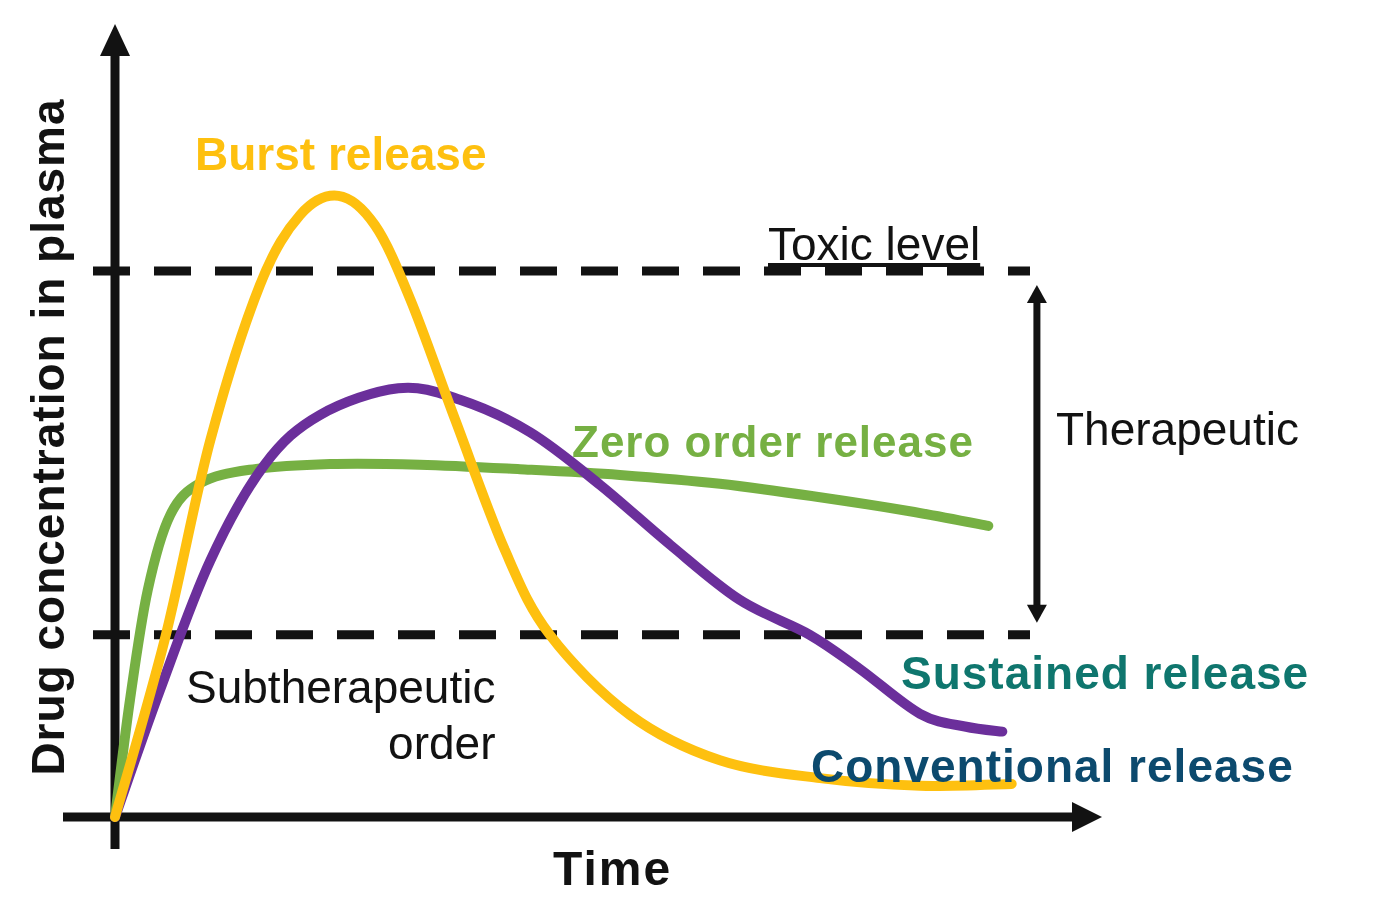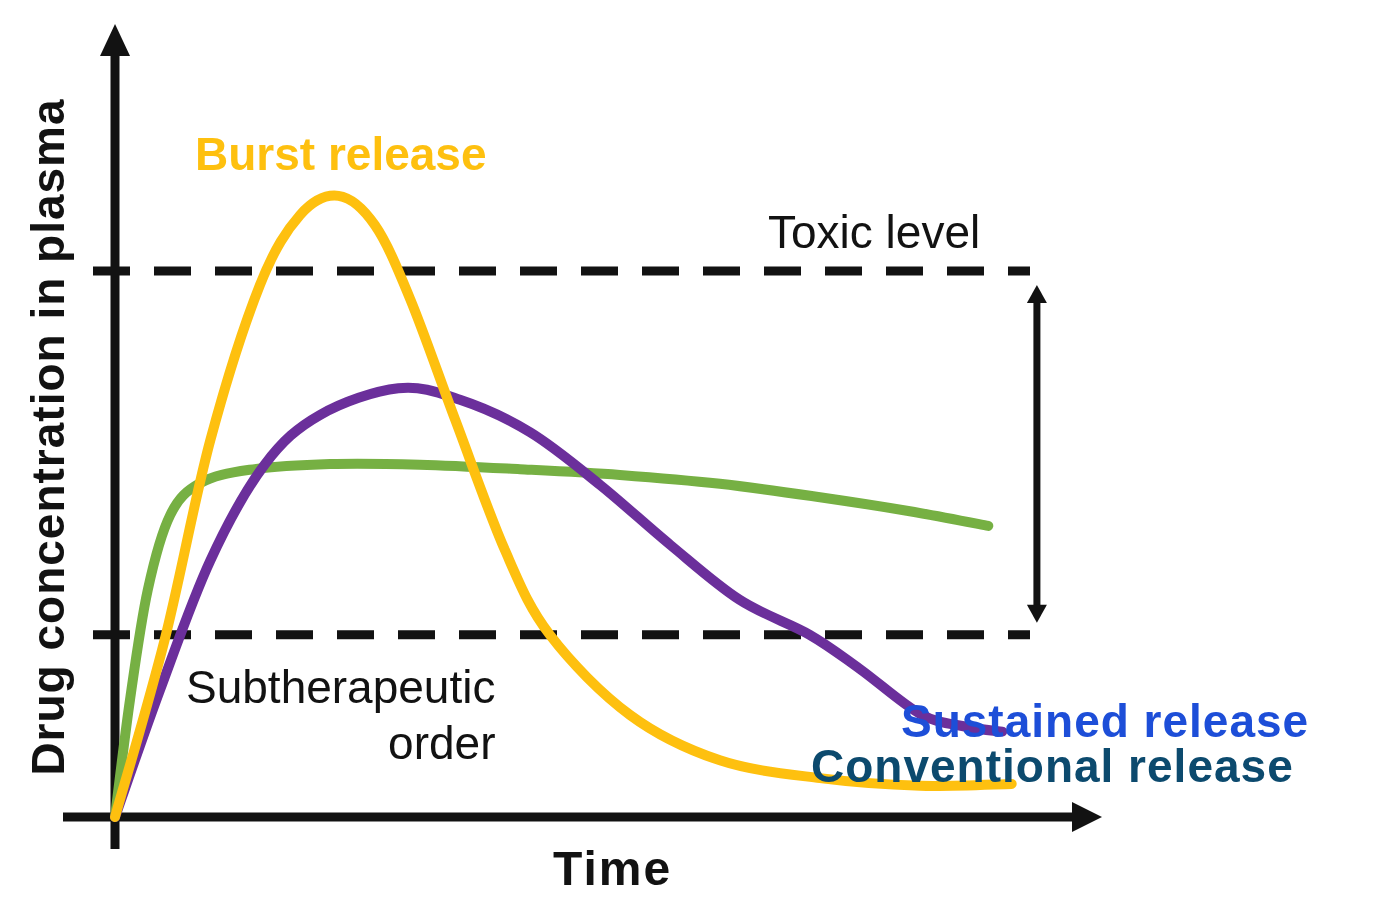--- a/index.html
+++ b/index.html
@@ -7,21 +7,21 @@
     position:relative;width:1380px;height:910px;background:#ffffff;overflow:hidden;
     font-family:"Liberation Sans","DejaVu Sans",sans-serif;
   }
   #plot{position:absolute;left:0;top:0;width:1380px;height:910px;}
   .ax{stroke:#121212;stroke-width:9;}
   .dash{stroke:#121212;stroke-width:9;stroke-dasharray:37 24;}
   .win{stroke:#121212;stroke-width:7;}
   .solid{fill:#121212;}
   .lbl{position:absolute;white-space:nowrap;color:#121212;}
   .lbl-burst{left:195px;top:127px;font-size:46px;font-weight:700;}
-  .lbl-toxic{left:768px;top:205px;font-size:46px;}
+  .lbl-toxic{left:768px;top:217px;font-size:46px;text-decoration:underline;}
   .lbl-zero{left:572px;top:417px;font-size:44px;font-weight:700;letter-spacing:1px;}
   .lbl-therwin{left:1056px;top:401px;font-size:46px;line-height:57px;}
   .lbl-subther{left:186px;top:659px;font-size:46px;line-height:56px;text-align:right;}
   .lbl-sustained{left:901px;top:646px;font-size:46px;font-weight:700;letter-spacing:1px;}
   .lbl-conventional{left:811px;top:739px;font-size:46px;font-weight:700;letter-spacing:1px;}
   .lbl-time{left:553px;top:841px;font-size:48px;font-weight:700;letter-spacing:2px;}
   .lbl-y{
     left:-334px;top:412px;width:760px;height:50px;text-align:center;
     font-size:46px;font-weight:700;letter-spacing:1px;
     transform:rotate(-90deg);transform-origin:center center;
@@ -45,26 +45,27 @@
       <path d="M 115.0 817.0 C 117.5 797.5, 124.5 737.6, 130.0 699.8 C 135.4 662.0, 141.0 621.0, 147.7 590.2 C 154.4 559.4, 161.4 532.9, 170.2 515.1 C 178.9 497.2, 186.8 490.7, 200.1 483.2 C 213.3 475.7, 228.0 473.0, 249.6 469.8 C 271.3 466.6, 301.7 465.0, 330.1 464.1 C 358.4 463.3, 388.2 463.9, 419.8 464.7 C 451.4 465.6, 486.5 467.5, 519.9 469.2 C 553.2 470.9, 586.6 472.5, 619.9 474.9 C 653.2 477.4, 686.6 480.1, 719.9 483.8 C 753.3 487.6, 788.4 492.7, 820.0 497.2 C 851.6 501.8, 881.7 506.5, 909.8 511.2 C 937.8 516.0, 975.2 523.4, 988.3 525.9" fill="none" stroke="#76B043" stroke-width="10" stroke-linecap="round"></path>
       <path d="M 115.0 817.0 C 122.5 795.9, 144.0 733.0, 159.9 690.2 C 175.8 647.5, 192.9 597.9, 210.4 560.3 C 227.8 522.7, 246.4 488.9, 264.6 464.7 C 282.8 440.5, 297.5 427.8, 319.8 415.1 C 342.0 402.3, 374.9 390.8, 398.3 388.3 C 421.7 385.8, 438.0 392.4, 460.0 399.8 C 482.0 407.1, 506.8 418.0, 530.1 432.3 C 553.5 446.5, 576.9 466.3, 600.3 485.1 C 623.6 503.9, 647.2 525.9, 670.4 545.0 C 693.6 564.1, 716.4 584.8, 739.6 599.8 C 762.8 614.8, 789.6 623.2, 809.7 634.8 C 829.8 646.4, 841.8 656.1, 860.2 669.2 C 878.6 682.4, 902.6 704.3, 920.0 713.8 C 937.5 723.4, 951.2 723.6, 964.9 726.5 C 978.6 729.5, 996.1 730.8, 1002.3 731.6" fill="none" stroke="#6B2F9B" stroke-width="10" stroke-linecap="round"></path>
       <path d="M 115.0 817.0 C 123.3 787.5, 148.7 702.8, 164.6 639.9 C 180.5 577.1, 194.5 499.0, 210.4 439.9 C 226.3 380.8, 245.0 322.6, 259.9 285.1 C 274.9 247.6, 287.0 229.9, 300.1 215.0 C 313.2 200.2, 326.0 194.2, 338.5 195.9 C 350.9 197.6, 362.9 207.9, 374.9 225.2 C 386.9 242.5, 397.1 267.3, 410.5 299.8 C 423.9 332.2, 439.6 378.4, 455.3 420.1 C 471.1 461.9, 489.2 514.3, 504.9 550.1 C 520.6 585.9, 528.9 607.3, 549.8 634.8 C 570.7 662.3, 601.8 694.2, 630.2 715.1 C 658.5 736.0, 688.3 749.8, 719.9 760.3 C 751.6 770.8, 786.6 773.9, 820.0 778.1 C 853.3 782.4, 888.1 784.8, 920.0 785.8 C 952.0 786.7, 996.4 784.2, 1011.7 783.9" fill="none" stroke="#FEC00F" stroke-width="10" stroke-linecap="round"></path>
     </svg>
 
   <div class="lbl lbl-y">Drug concentration in plasma</div>
   <div class="lbl lbl-burst" style="color: rgb(254, 192, 15);">Burst release</div>
 
   <div class="lbl lbl-time">Time</div>
   <div class="lbl lbl-toxic">Toxic level</div>
+  <div class="lbl lbl-zero" style="color: rgb(118, 176, 67);">Zero order release</div>
 
   <div class="lbl lbl-therwin">
-    <br>
+    <span>Therapeutic</span><br>
   </div>
 
   <div class="lbl lbl-subther">
     <span>Subtherapeutic</span><br>
     <span>order</span>
   </div>
 
-  <div class="lbl lbl-sustained" style="color: #1d4ed8; margin-top: 48px;">Sustained release</div>
+  <div class="lbl lbl-sustained" style="color: #0f766e;">Sustained release</div>
   <div class="lbl lbl-conventional" style="color: #0c4a6e;">Conventional release</div>
 
 </div>
 
 </body></html>

